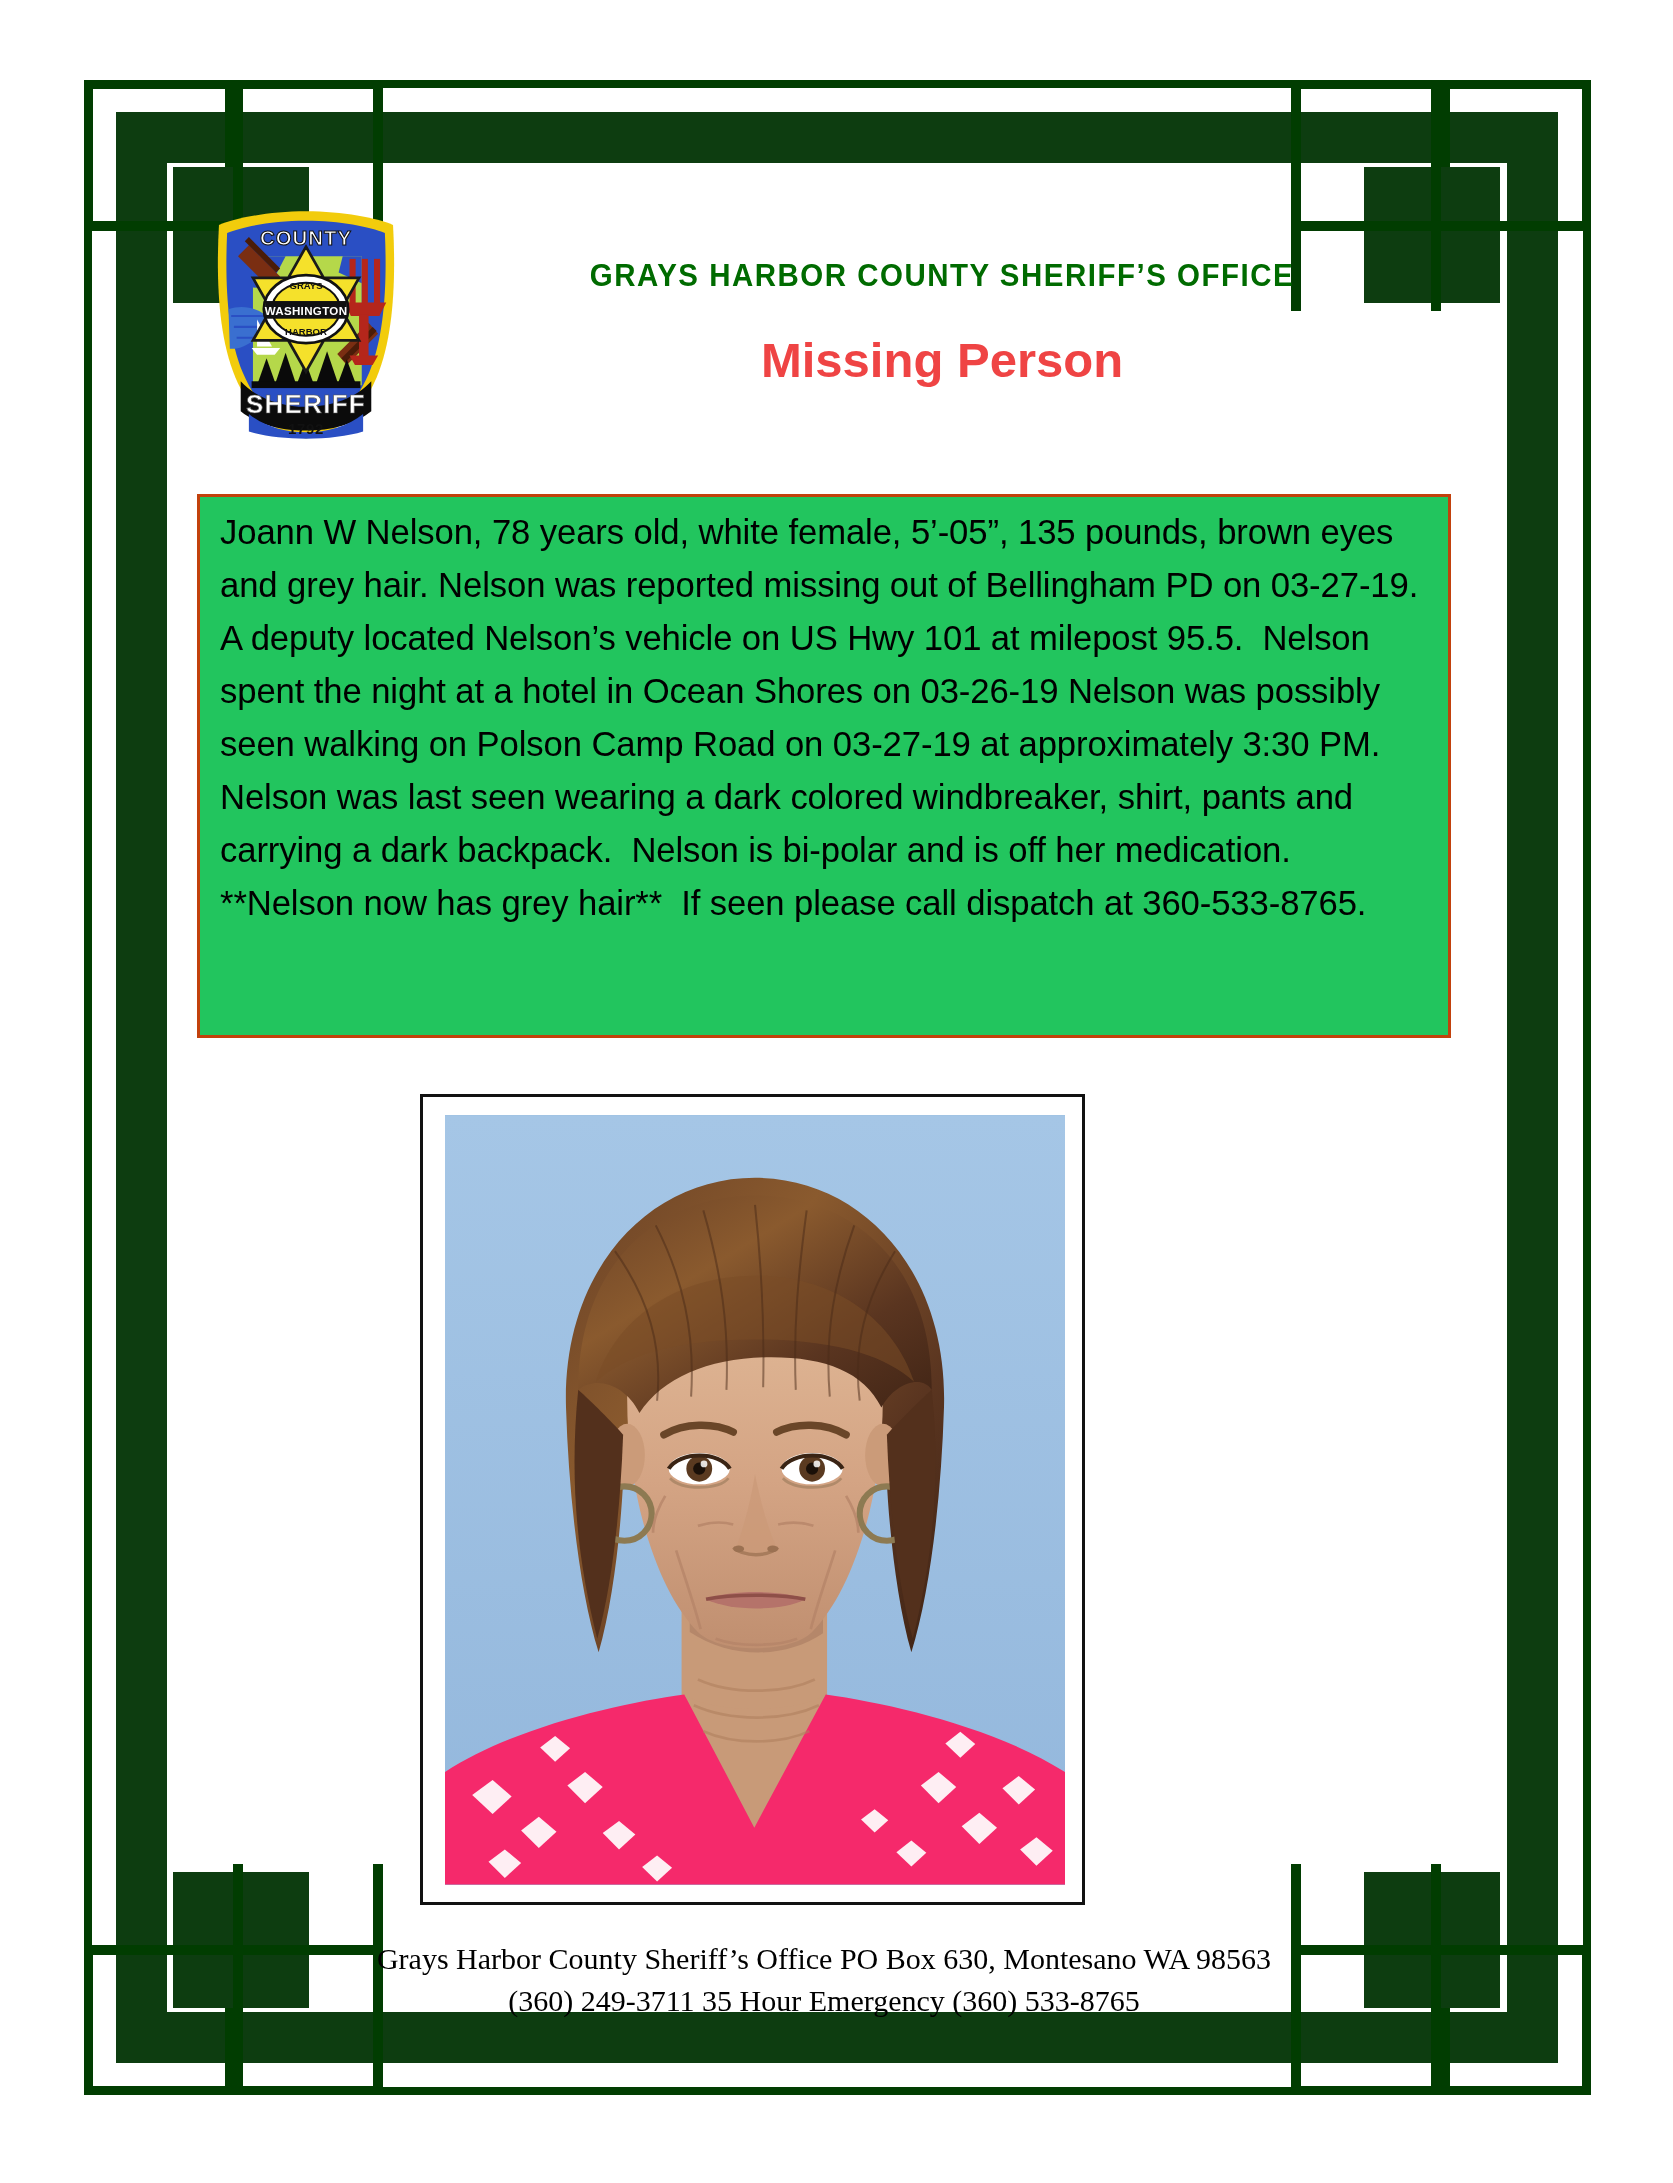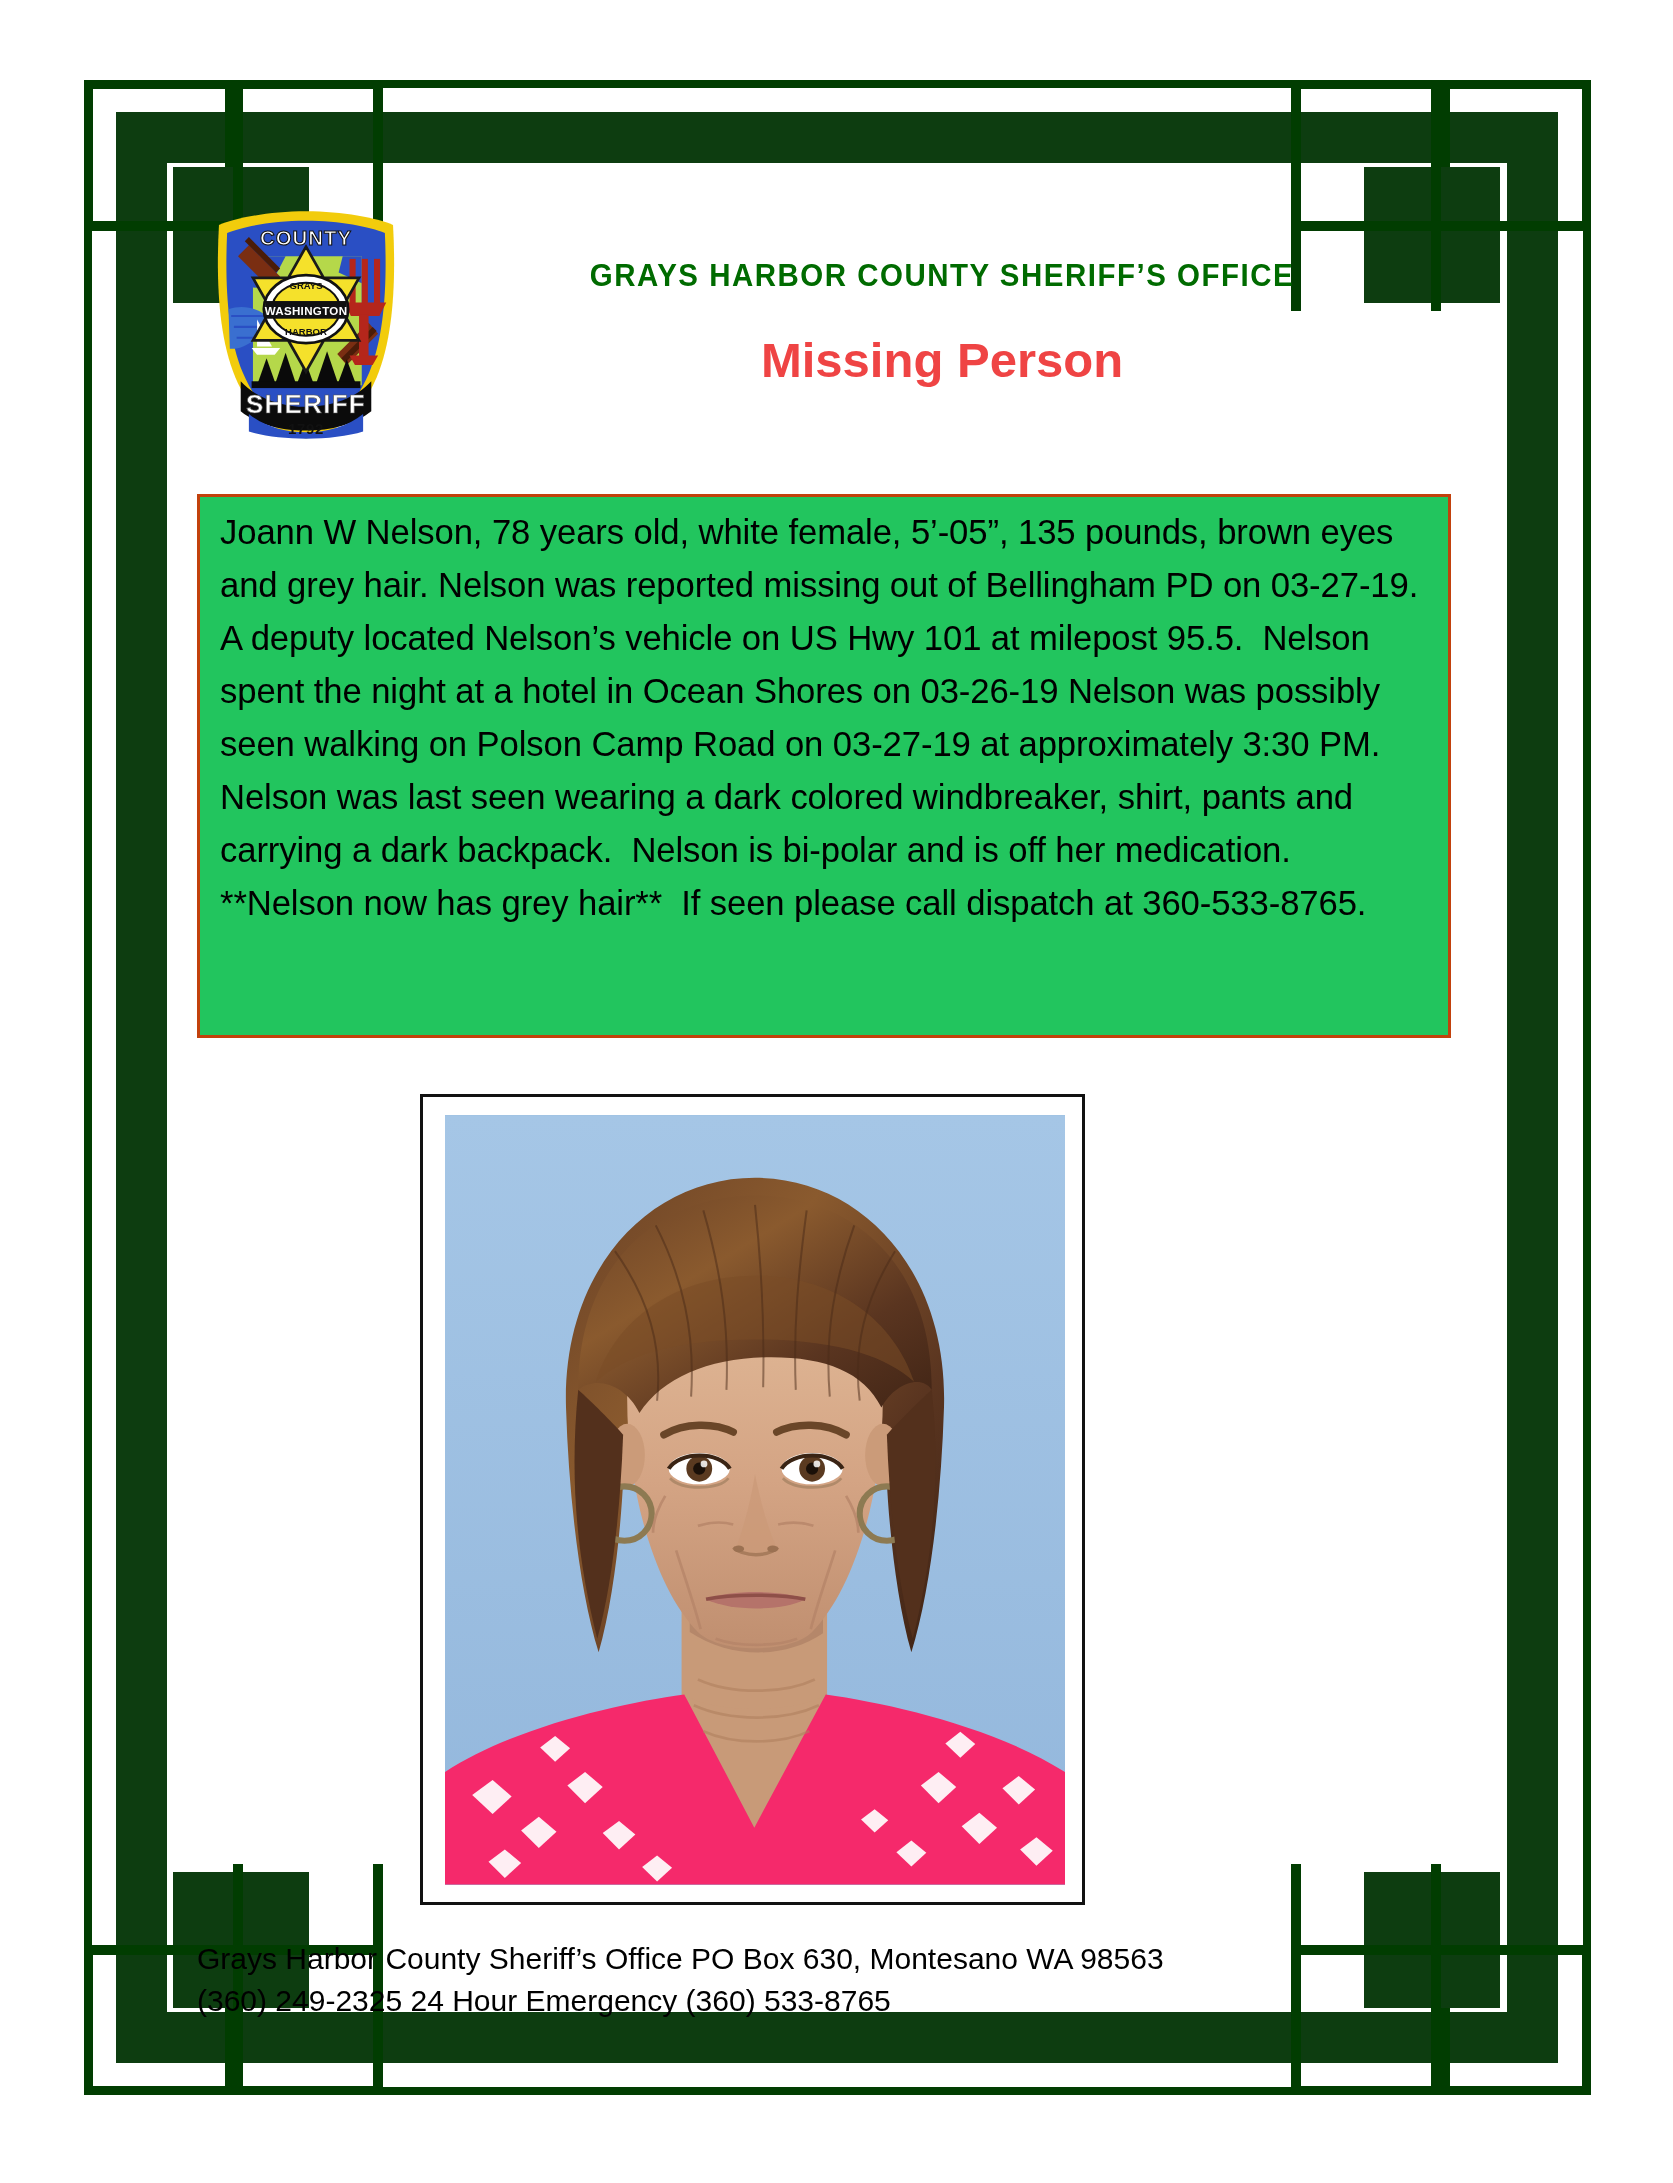--- a/index.html
+++ b/index.html
@@ -143,21 +143,22 @@
     background: #9cc0e2;
   }
   .photo svg { display:block; width:100%; height:100%; }
 
   
   .footer {
     position: absolute;
     left: 197px;
     top: 1938px;
     width: 1254px;
-    font-family: Liberation Sans, sans-serif;
+    text-align: center;
+    font-family: Liberation Serif, serif;
     font-size: 30px;
     line-height: 42px;
     color: #000000;
   }
 </style>
 </head>
 <body>
 
 <div class="page">
 
@@ -410,17 +411,17 @@
             <path d="M366 868 C 418 892, 500 892, 550 868"></path>
             <path d="M380 906 C 424 926, 494 926, 536 906"></path>
           </g>
         </g>
       </svg>
     </div>
   </div>
 
   <div class="footer">
     <div>Grays Harbor County Sheriff’s Office PO Box 630, Montesano WA 98563</div>
-    <div>(360) 249-2325 24 Hour Emergency (360) 533-8765</div>
+    <div>(360) 249-3711 35 Hour Emergency (360) 533-8765</div>
   </div>
 
 </div>
 
 
 </body></html>

